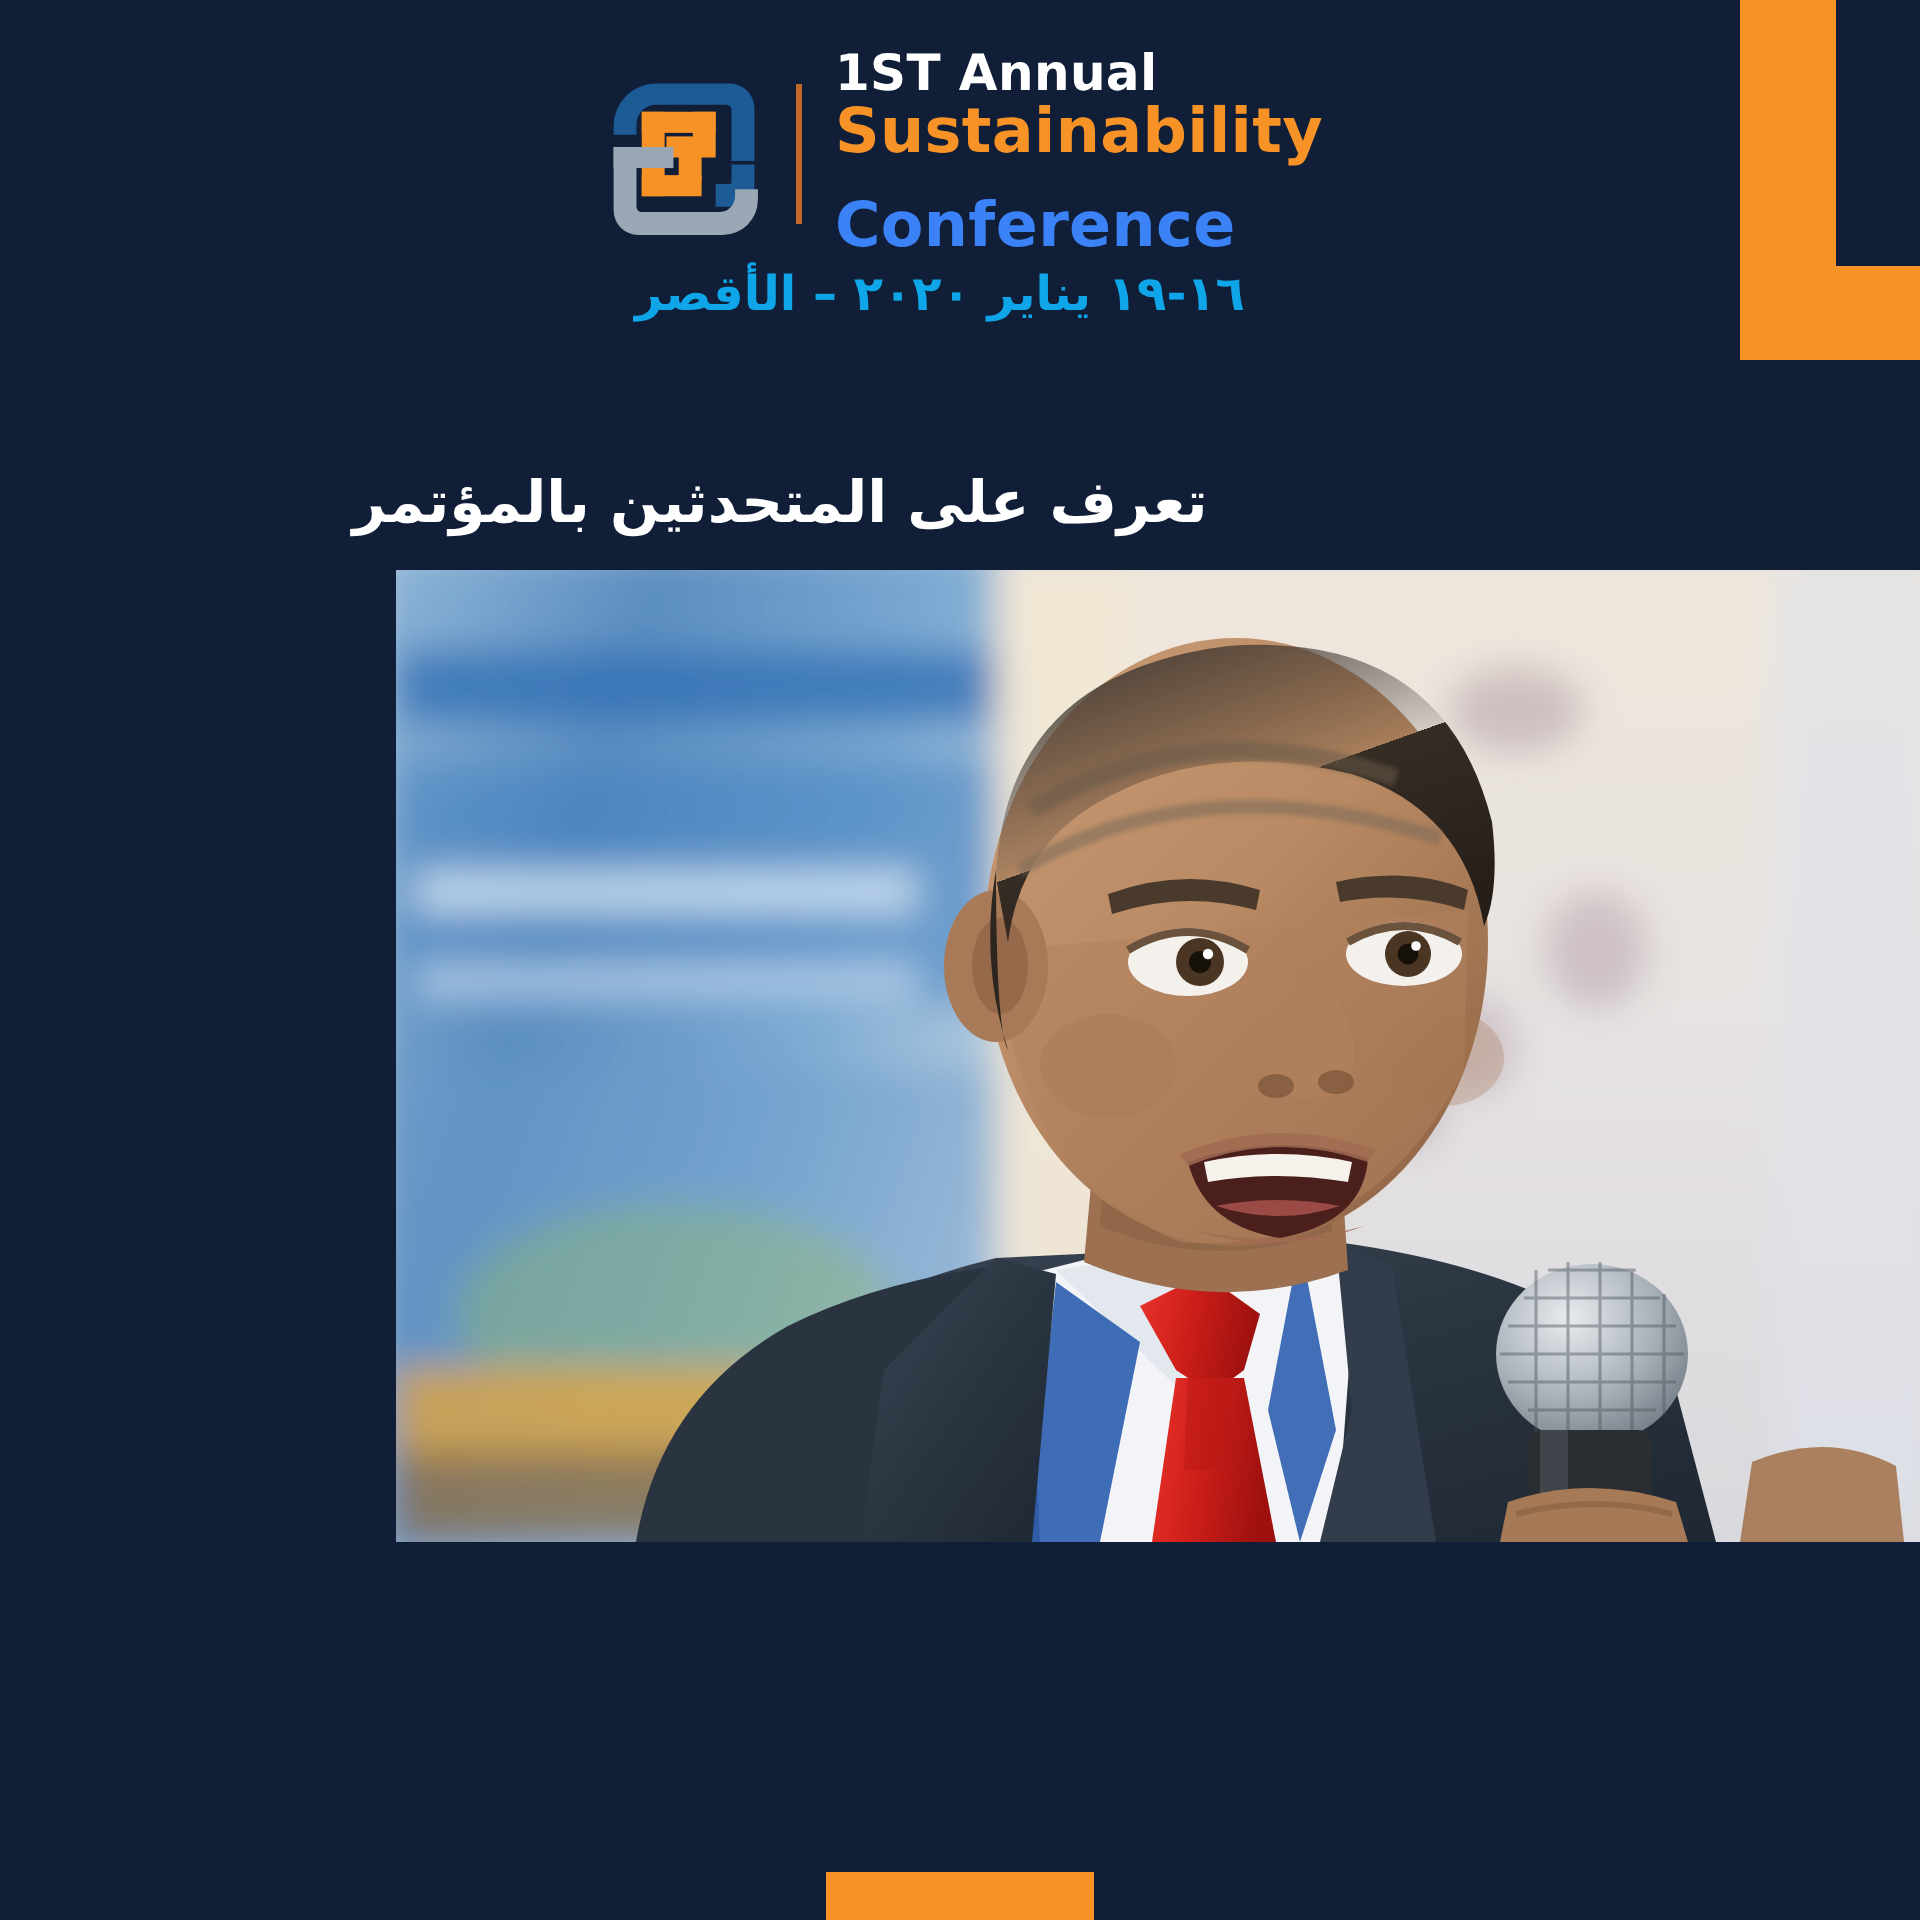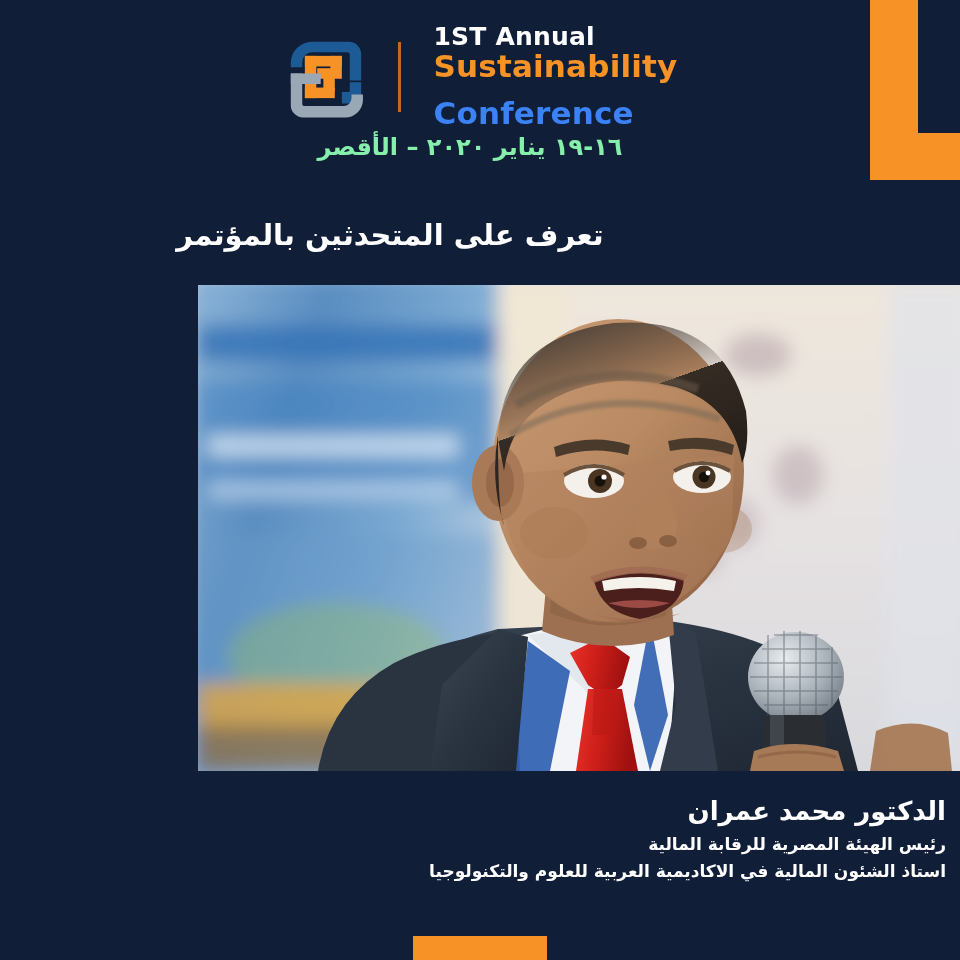--- a/index.html
+++ b/index.html
@@ -14,34 +14,34 @@
   
   .deco-l{position:absolute;top:0;left:870px;width:90px;height:180px;}
   .deco-l .stem{position:absolute;top:0;left:0;width:48px;height:180px;background:#f79226;}
   .deco-l .foot{position:absolute;bottom:0;left:0;width:90px;height:47px;background:#f79226;}
 
   
   .deco-bar{position:absolute;left:413px;top:936px;width:134px;height:24px;background:#f79226;}
 
   
   .brand{position:absolute;top:24px;left:0;width:960px;display:flex;justify-content:center;align-items:center;}
-  .brand-inner{display:flex;align-items:center;gap:16px;}
+  .brand-inner{display:flex;align-items:center;gap:0px;}
   .logo-mark{width:88px;height:88px;flex:0 0 auto;}
   .logo-div{width:3px;height:70px;background:#c2692a;margin:0 16px 0 12px;flex:0 0 auto;}
   .logo-words{display:flex;flex-direction:column;justify-content:center;line-height:1;}
   .lw1{font-size:25px;font-weight:bold;color:#ffffff;letter-spacing:.2px;margin-bottom:2px;}
   .lw2{font-size:31px;font-weight:bold;color:#f79226;letter-spacing:.2px;margin-bottom:16px;}
   .lw3{font-size:31px;font-weight:bold;color:#3b82f6;letter-spacing:.2px;}
 
   
   .datebar{position:absolute;top:133px;left:0;width:940px;text-align:center;
-    direction:rtl;color:#86efac;font-size:24px;font-weight:bold;letter-spacing:.5px;}
-
-  
-  .headline{position:absolute;top:218px;left:0;width:780px;text-align:center;
+    direction:rtl;color:#0ea5e9;font-size:24px;font-weight:bold;letter-spacing:.5px;}
+
+  
+  .headline{position:absolute;top:234px;left:0;width:780px;text-align:center;
     direction:rtl;color:#ffffff;font-size:29px;font-weight:bold;}
 
   
   .photo{position:absolute;left:198px;top:285px;width:762px;height:486px;overflow:hidden;background:#20324d;}
   .photo svg{display:block;width:100%;height:100%;}
 
   
   .caption{position:absolute;right:14px;top:796px;width:720px;text-align:right;direction:rtl;color:#ffffff;}
   .cap-name{font-size:26px;font-weight:bold;line-height:1.18;margin-bottom:7px;}
   .cap-role{font-size:17px;font-weight:bold;line-height:1.25;margin-bottom:6px;}
@@ -257,21 +257,16 @@
 
           <path d="M556 466 Q596 452 640 466 L646 486 L552 486 Z" fill="#a77a57"></path>
           <path d="M560 472 Q600 462 638 472" stroke="#8a6245" stroke-width="3" fill="none" opacity="0.7"></path>
         </g>
 
         <path d="M678 446 Q716 430 750 448 L754 486 L672 486 Z" fill="#a77a57" opacity="0.95"></path>
       </g>
     </svg>
   </div>
 
-  <div class="caption">
-    <div class="cap-name">الدكتور محمد عمران</div>
-    <div class="cap-role">رئيس الهيئة المصرية للرقابة المالية</div>
-    <div class="cap-affil">استاذ الشئون المالية في الاكاديمية العربية للعلوم والتكنولوجيا</div>
-  </div>
 
   <div class="deco-bar"></div>
 
 </div>
 
 </body></html>

